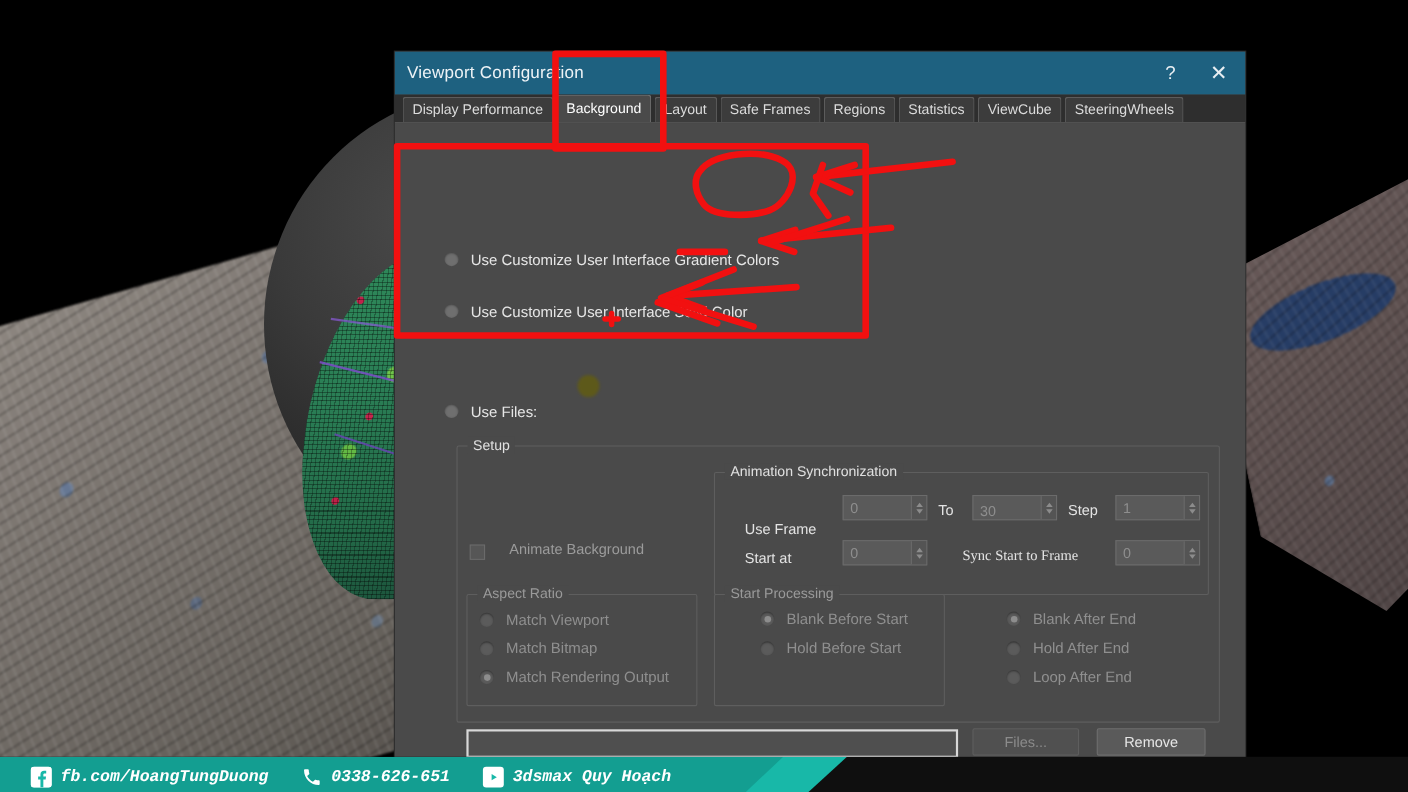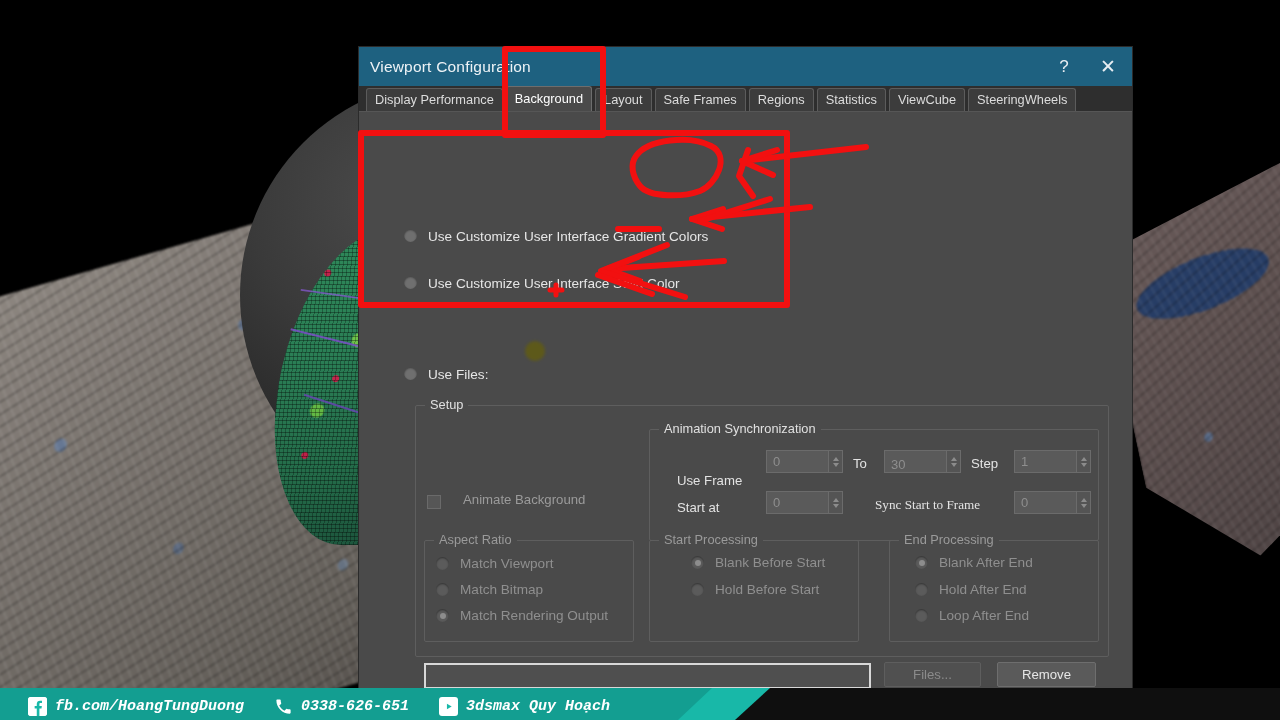--- a/index.html
+++ b/index.html
@@ -271,23 +271,20 @@
     </div>
     <div class="dimradio-row" style="left:332px;top:443px;">
       <span class="radio dim on"></span>
       <span class="rlabel dim">Blank Before Start</span>
     </div>
     <div class="dimradio-row" style="left:332px;top:470px;">
       <span class="radio dim"></span>
       <span class="rlabel dim">Hold Before Start</span>
     </div>
 
-    <div class="group dim" style="left:530px;top:428px;width:208px;height:100px;">
-      <span class="gtitle">End Processing</span>
-    </div>
     <div class="dimradio-row" style="left:556px;top:443px;">
       <span class="radio dim on"></span>
       <span class="rlabel dim">Blank After End</span>
     </div>
     <div class="dimradio-row" style="left:556px;top:470px;">
       <span class="radio dim"></span>
       <span class="rlabel dim">Hold After End</span>
     </div>
     <div class="dimradio-row" style="left:556px;top:496px;">
       <span class="radio dim"></span>

